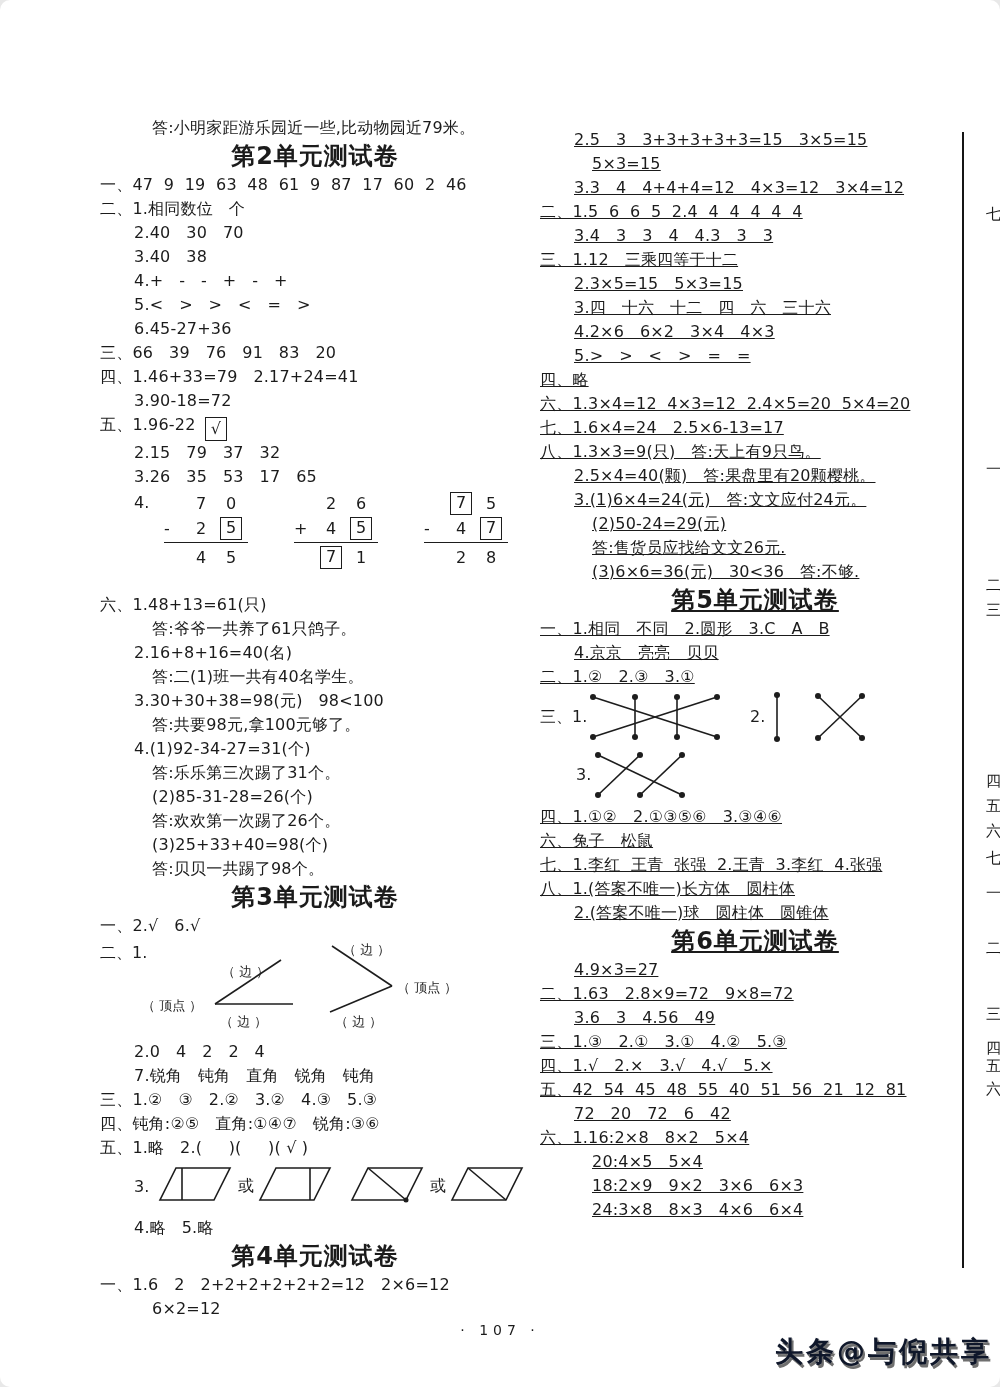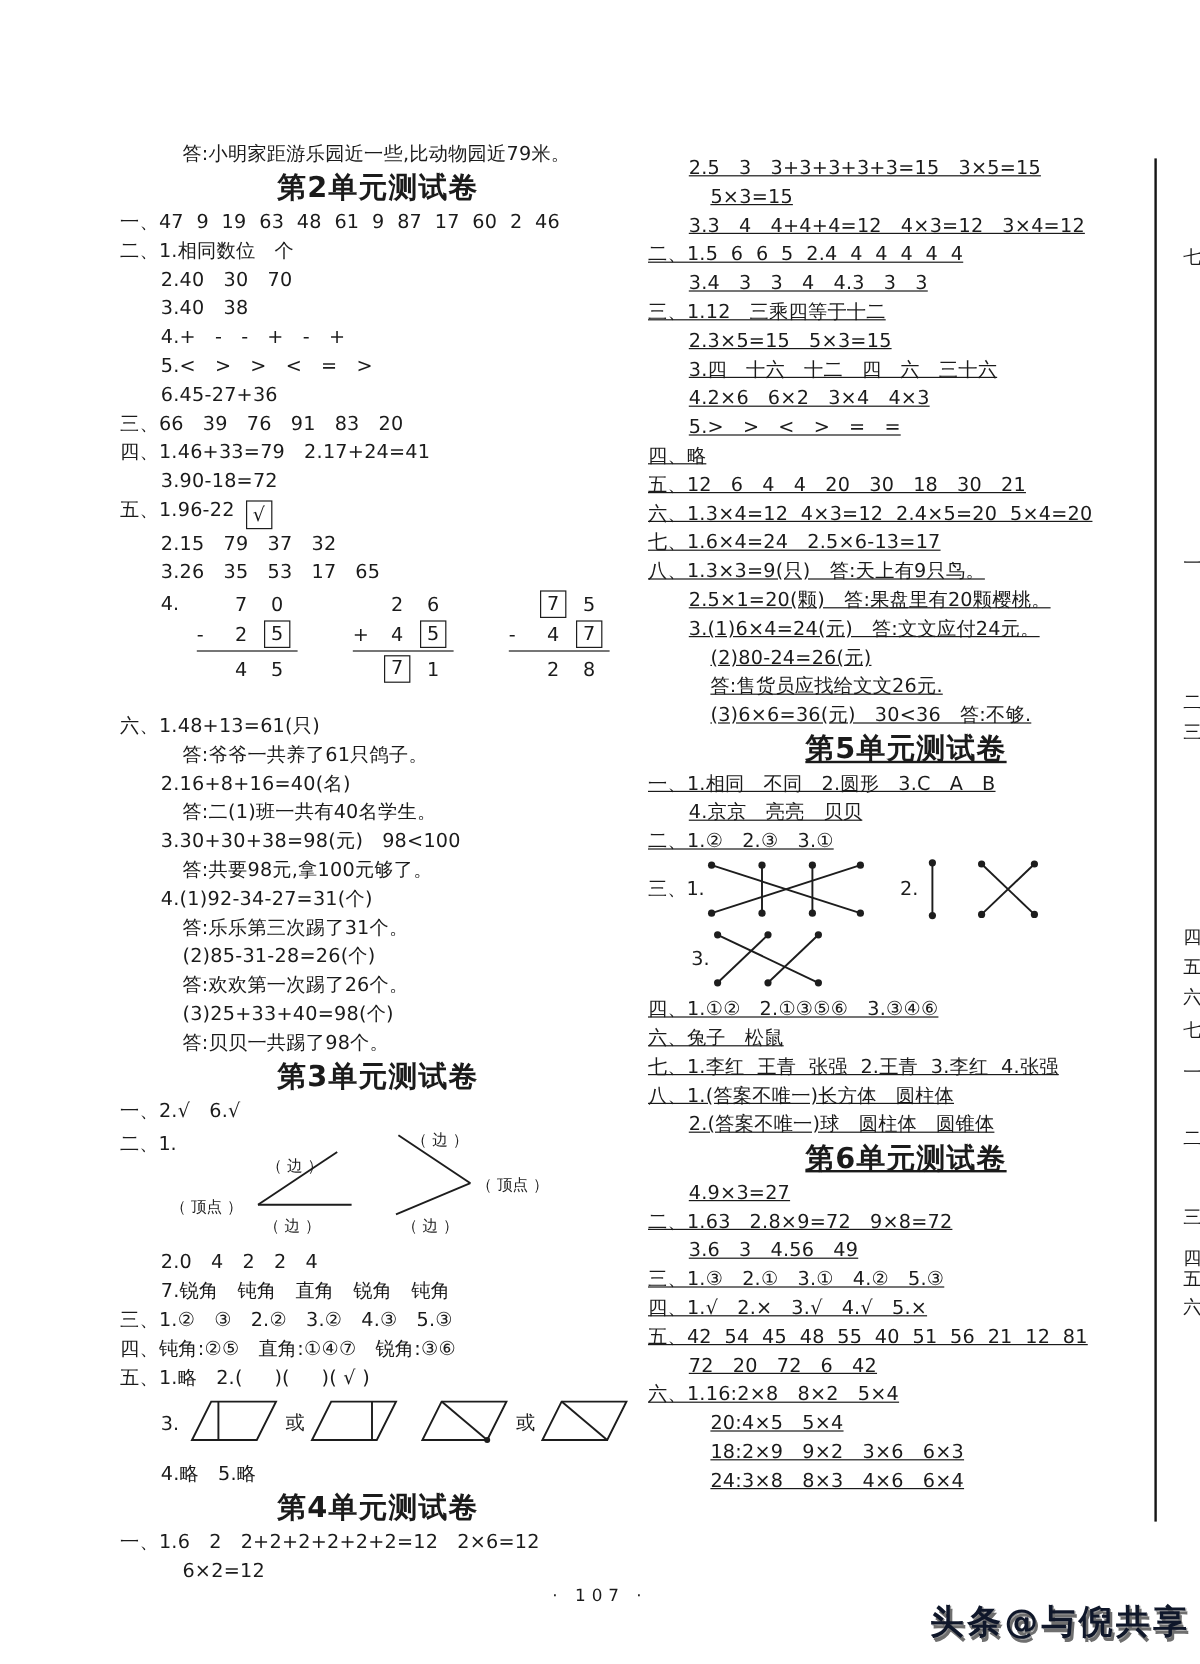--- a/index.html
+++ b/index.html
@@ -1,19 +1,20 @@
 <!DOCTYPE html>
 <html><head>
 <meta charset="utf-8">
 <style>
   html,body{margin:0;padding:0;background:#e8e8e8;}
   .page{
     position:relative;width:1000px;height:1387px;margin:0 auto;
     background:#ffffff;color:#1b1b1b;overflow:hidden;
     font-family:"DejaVu Sans","Liberation Sans",sans-serif;
+    border-radius:10px;
   }
   .col{position:absolute;width:430px;}
   .col-left{left:100px;top:116px;}
   .col-right{left:540px;top:128px;text-decoration:underline;}
   .line{white-space:pre;line-height:24px;font-size:16px;letter-spacing:.2px;}
   .ind0{padding-left:0;}
   .ind1{padding-left:34px;}
   .ind2{padding-left:52px;}
   .heading{text-align:center;font-weight:bold;font-size:24px;line-height:29px;margin:2px 0;letter-spacing:1px;}
   .boxchar{
@@ -187,27 +188,26 @@
       <div class="line ind2">5×3=15</div>
       <div class="line ind1">3.3   4   4+4+4=12   4×3=12   3×4=12</div>
       <div class="line ind0">二、1.5  6  6  5  2.4  4  4  4  4  4</div>
       <div class="line ind1">3.4   3   3   4   4.3   3   3</div>
       <div class="line ind0">三、1.12   三乘四等于十二</div>
       <div class="line ind1">2.3×5=15   5×3=15</div>
       <div class="line ind1">3.四   十六   十二   四   六   三十六</div>
       <div class="line ind1">4.2×6   6×2   3×4   4×3</div>
       <div class="line ind1">5.&gt;   &gt;   &lt;   &gt;   =   =</div>
       <div class="line ind0">四、略</div>
-      <div class="line ind0">五、12   6   4   4   20   30   18   30   21</div>
       <div class="line ind0">六、1.3×4=12  4×3=12  2.4×5=20  5×4=20</div>
       <div class="line ind0">七、1.6×4=24   2.5×6-13=17</div>
       <div class="line ind0">八、1.3×3=9(只)   答:天上有9只鸟。</div>
-      <div class="line ind1">2.5×1=20(颗)   答:果盘里有20颗樱桃。</div>
+      <div class="line ind1">2.5×4=40(颗)   答:果盘里有20颗樱桃。</div>
       <div class="line ind1">3.(1)6×4=24(元)   答:文文应付24元。</div>
-      <div class="line ind2">(2)80-24=26(元)</div>
+      <div class="line ind2">(2)50-24=29(元)</div>
       <div class="line ind2">答:售货员应找给文文26元.</div>
       <div class="line ind2">(3)6×6=36(元)   30&lt;36   答:不够.</div>
       <div class="heading">第5单元测试卷</div>
       <div class="line ind0">一、1.相同   不同   2.圆形   3.C   A   B</div>
       <div class="line ind1">4.京京   亮亮   贝贝</div>
       <div class="line ind0">二、1.②   2.③   3.①</div>
       <div class="fig fig-match">
     <svg width="430" height="58">
       <text x="0" y="33" class="svglabel">三、1.</text>
       <line x1="53" y1="8" x2="177" y2="48"></line>

